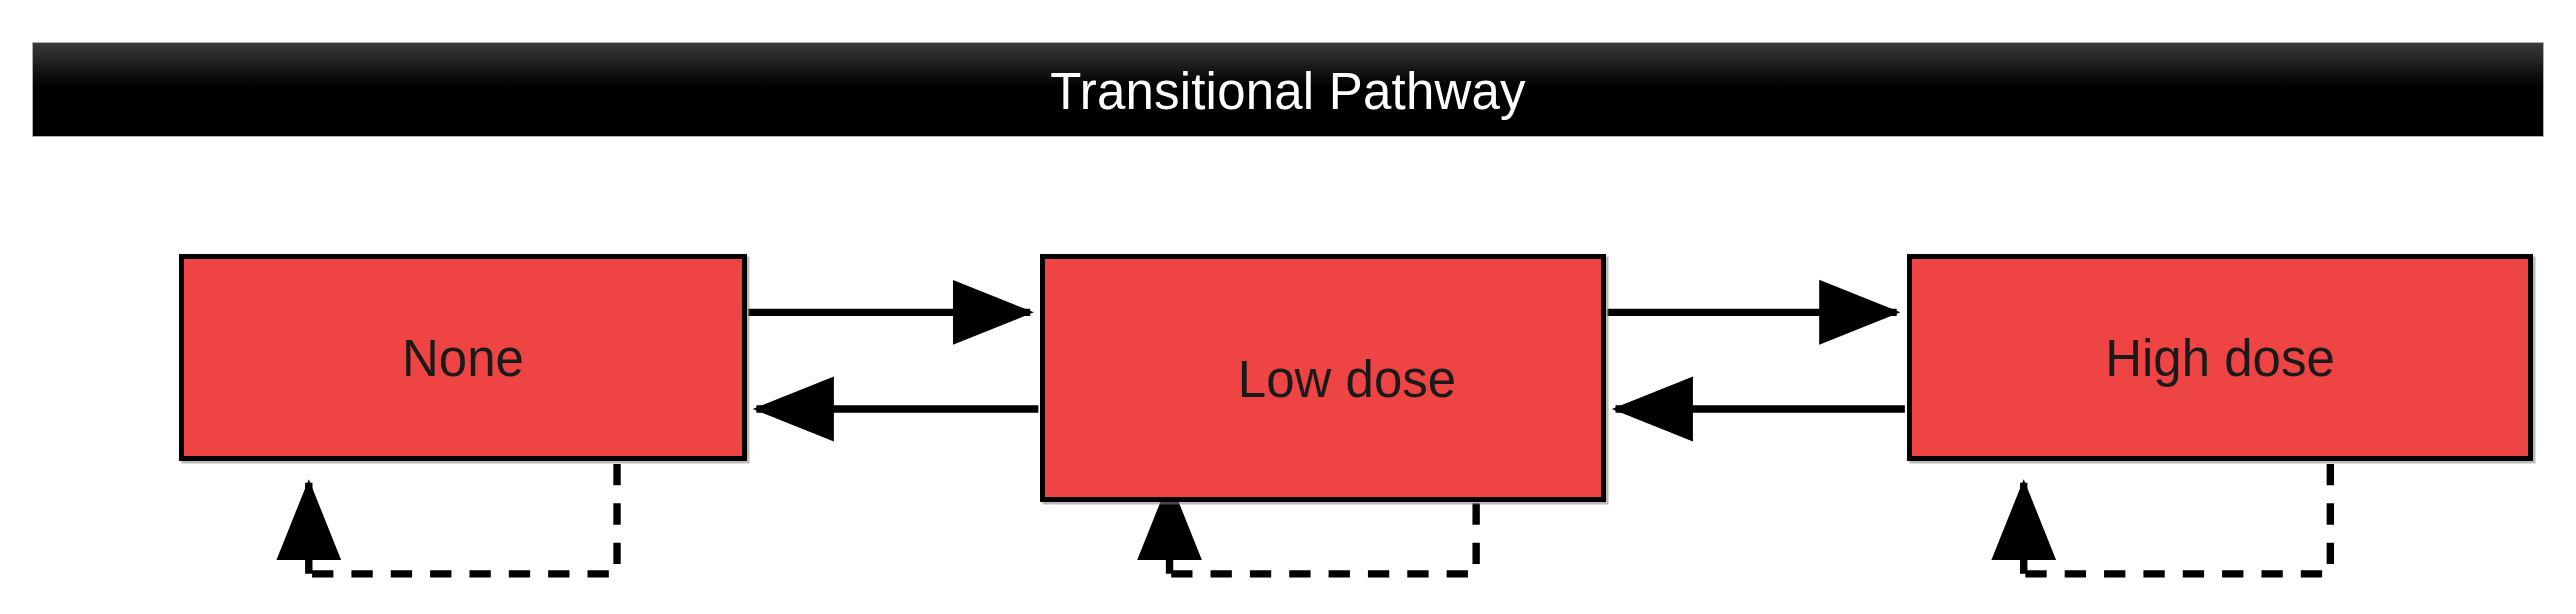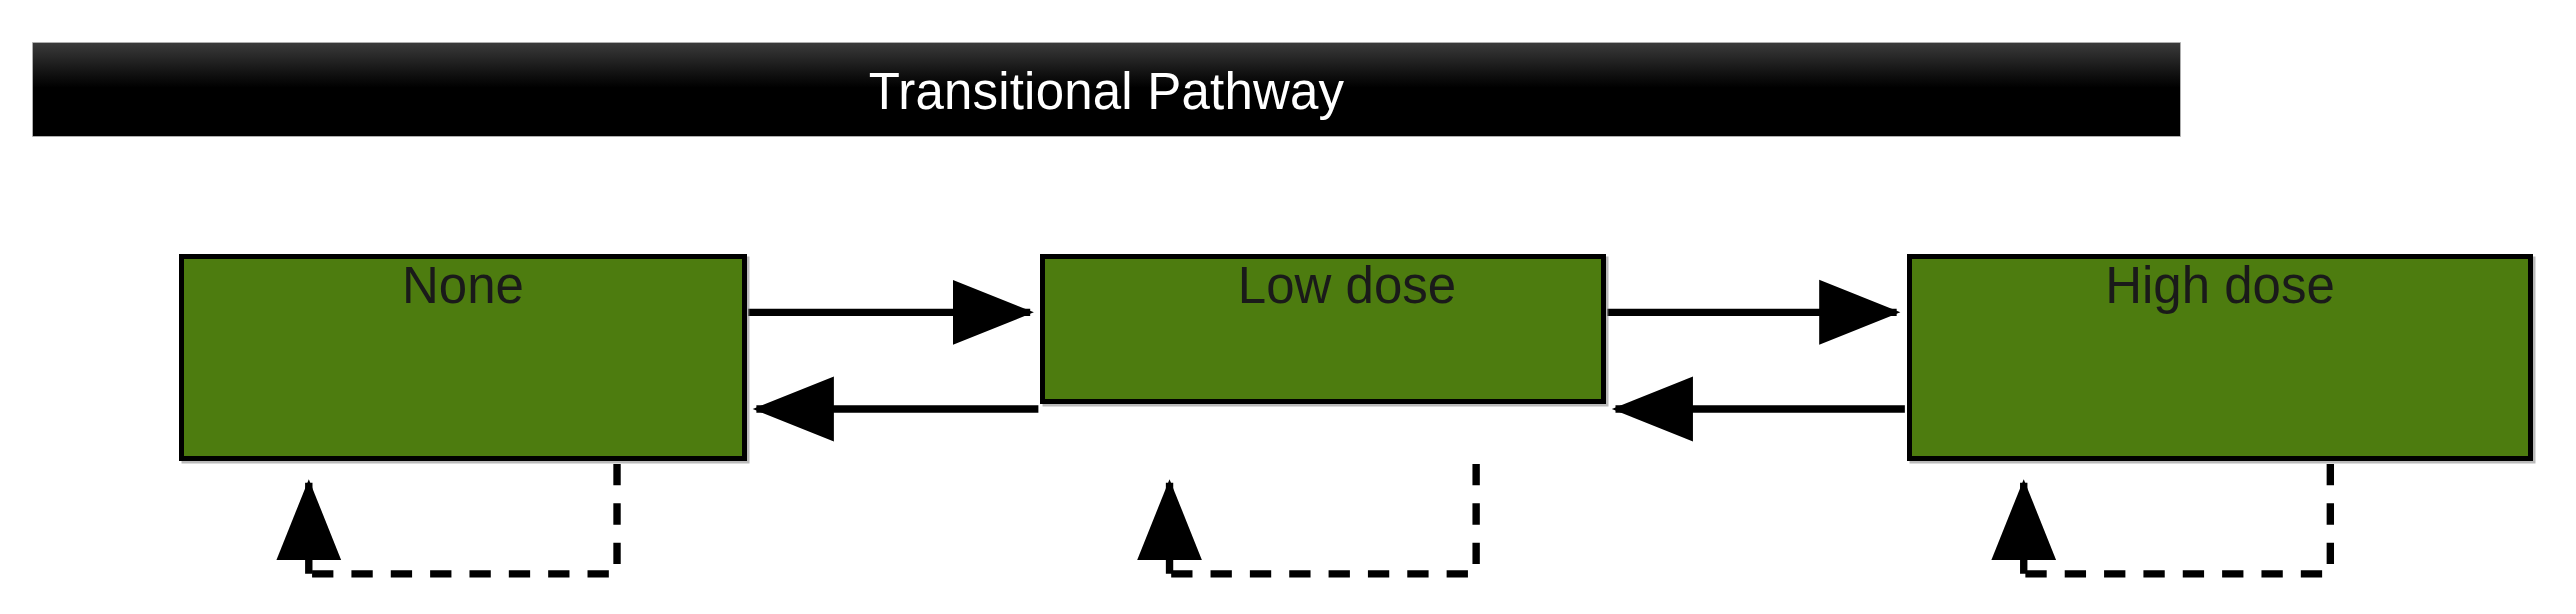--- a/index.html
+++ b/index.html
@@ -13,21 +13,21 @@
     position: relative;
     overflow: hidden;
     font-family: "Liberation Sans", sans-serif;
   }
 
   
   #title-banner {
     position: absolute;
     left: 33px;
     top: 43px;
-    width: 2147px;
+    width: 2510px;
     height: 93px;
     background: linear-gradient(to bottom,
                 #3a3a3a 0%,
                 #242424 18%,
                 #101010 34%,
                 #000000 48%,
                 #000000 100%);
     box-shadow: 0 0 0 0.8px #9a9a9a;
     display: flex;
     align-items: center;
@@ -48,39 +48,39 @@
     position: absolute;
     left: 0;
     top: 0;
     width: 2576px;
     height: 614px;
   }
 
   
   .state-box {
     position: absolute;
-    background: #4d7c0f;
+    background: #ef4444;
     border: 5.7px solid #000000;
     box-sizing: border-box;
     display: flex;
-    align-items: flex-start;
+    align-items: center;
     justify-content: center;
     box-shadow: 2.5px 2.5px 0 0 rgba(130,130,130,0.55);
   }
   .state-label {
     font-size: 51px;
     color: #1a1a1a;
     font-weight: 400;
     line-height: 1;
     white-space: nowrap;
     transform: translateY(0.8px);
   }
 
   #box-none      { left: 179px;  top: 254px; width: 568px; height: 207px; }
-  #box-low-dose  { left: 1040px; top: 254px; width: 566px; height: 150px; padding-left: 48px; }
+  #box-low-dose  { left: 1040px; top: 254px; width: 566px; height: 248px; padding-left: 48px; }
   #box-high-dose { left: 1907px; top: 254px; width: 626px; height: 207px; }
 
   
   #edge-layer {
     position: absolute;
     left: 0;
     top: 0;
     width: 2576px;
     height: 614px;
     pointer-events: none;

